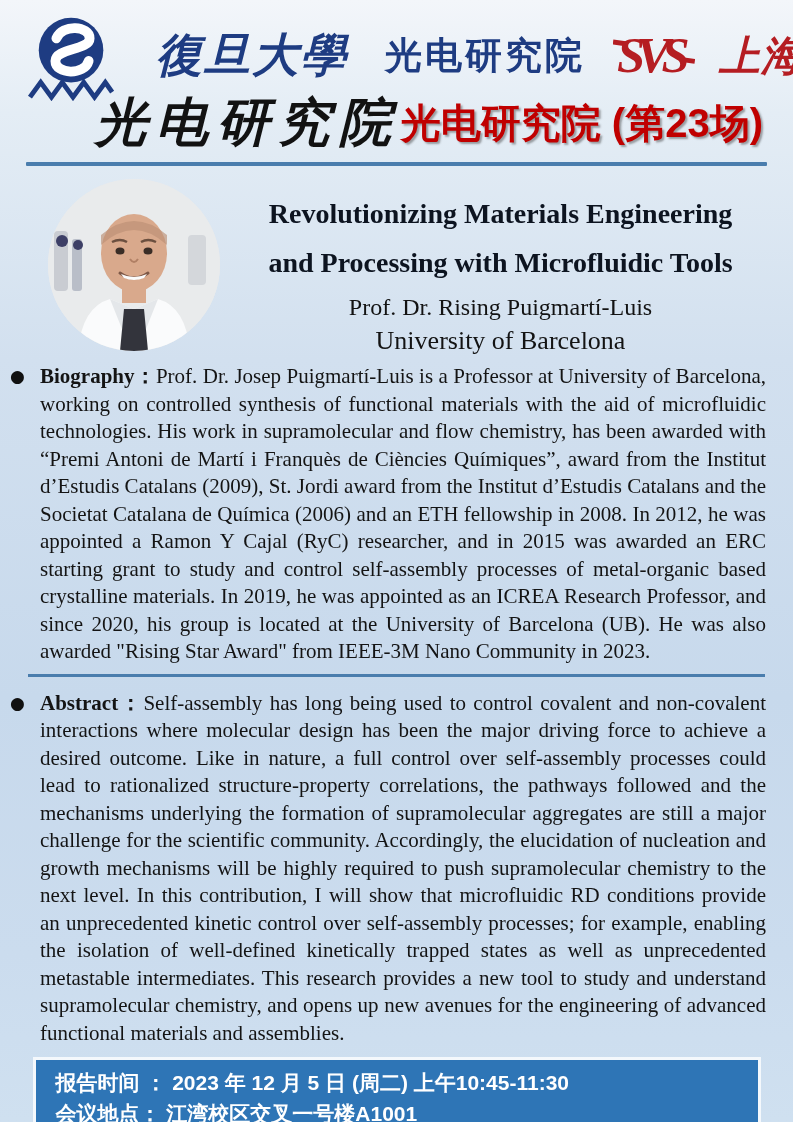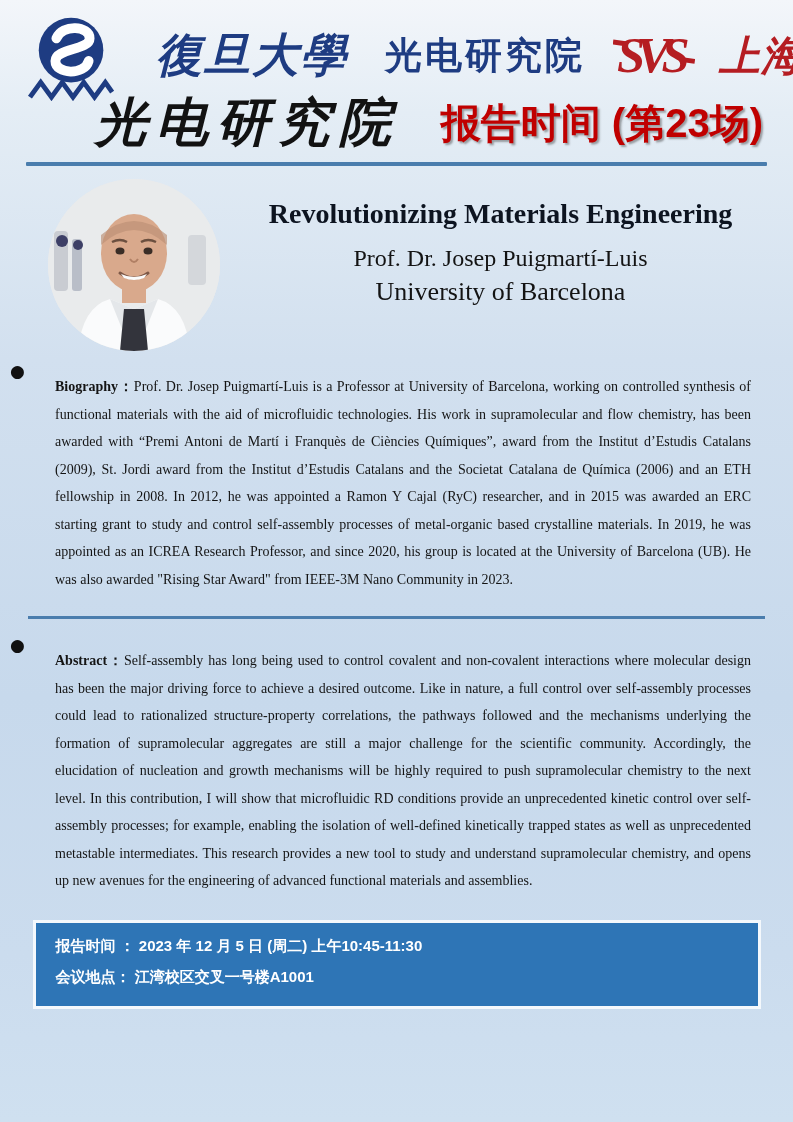--- a/index.html
+++ b/index.html
@@ -104,42 +104,42 @@
   .bullet-sec { display: flex; padding: 6px 26px 0 10px; }
   .bullet-glyph {
     width: 29px;
     flex-shrink: 0;
     font-size: 17px;
     color: #111;
     padding-top: 4px;
     font-family: "DejaVu Sans", sans-serif;
   }
   .bullet-text {
-    margin: 16px;
-    font-size: 14px;
+    margin: 1px;
+    font-size: 21px;
     line-height: 27.5px;
     color: #141414;
     text-align: justify;
   }
   .bullet-text .lbl { font-weight: bold; }
   .rule2 { height: 3px; background: #4a7dad; margin: 7px 28px 6px 28px; }
 
   
   .info-box {
     margin: 9px auto 0 auto;
     width: 728px;
     background: #2e75b6;
     border: 3px solid #f4f8fc;
     padding: 7px 14px 14px 20px;
     font-family: "Liberation Sans", sans-serif;
     color: #ffffff;
   }
   .info-line {
     font-weight: bold;
-    font-size: 15px;
+    font-size: 21px;
     line-height: 31px;
     white-space: nowrap;
   }
 </style>
 </head>
 <body>
 
 <div class="page">
 
   <div class="header-row1">
@@ -153,21 +153,21 @@
     <svg class="svs-logo" viewBox="0 0 84 80">
       <rect x="0" y="24" width="13" height="5" fill="#b51d22" transform="rotate(8 6 26)"></rect>
       <rect x="71" y="42" width="13" height="5" fill="#b51d22" transform="rotate(8 77 44)"></rect>
       <text x="4" y="56" font-family="Liberation Serif, serif" font-style="italic" font-weight="bold" font-size="52" letter-spacing="-9" fill="#b51d22">SVS</text>
     </svg>
     <div class="svs-name">上海市真空学会</div>
   </div>
 
   <div class="header-row2">
     <div class="slogan">光电研究院</div>
-    <div class="series-title">报告时间 (第23场)</div>
+    <div class="series-title">光电研究院 (第23场)</div>
   </div>
 
   <div class="rule"></div>
 
   <div class="speaker-row">
     <div class="photo">
       <svg viewBox="0 0 172 172" width="172" height="172">
         <rect x="0" y="0" width="172" height="172" fill="#e9ebec"></rect>
         <rect x="6" y="52" width="14" height="60" rx="4" fill="#c9ccd2"></rect>
         <rect x="24" y="60" width="10" height="52" rx="3" fill="#b9bec8"></rect>
@@ -185,21 +185,22 @@
         <path d="M 73 95 Q 86 101 99 95 L 96 99 Q 86 103 76 99 Z" fill="#fbfbfb"></path>
         <rect x="74" y="106" width="24" height="18" fill="#d9a98c"></rect>
         <path d="M 30 172 Q 34 128 62 120 L 86 130 L 110 120 Q 138 128 142 172 Z" fill="#fafbfc"></path>
         <path d="M 62 120 L 86 130 L 74 150 Z" fill="#e4e7ea"></path>
         <path d="M 110 120 L 86 130 L 98 150 Z" fill="#e4e7ea"></path>
         <path d="M 76 130 L 96 130 L 100 172 L 72 172 Z" fill="#33343c"></path>
       </svg>
     </div>
     <div class="title-block">
       <div class="talk-title">Revolutionizing Materials Engineering</div>
-      <div class="speaker-name">Prof. Dr. Josep Puigmartí-Luis</div>
+      <div class="talk-title">and Processing with Microfluidic Tools</div>
+      <div class="speaker-name">Prof. Dr. Rising Puigmartí-Luis</div>
       <div class="speaker-affil">University of Barcelona</div>
     </div>
   </div>
 
   <div class="bullet-sec">
     <div class="bullet-glyph">●</div>
     <p class="bullet-text"><span class="lbl">Biography：</span><span>Prof. Dr. Josep Puigmartí-Luis is a Professor at University of Barcelona, working on controlled synthesis of functional materials with the aid of microfluidic technologies. His work in supramolecular and flow chemistry, has been awarded with “Premi Antoni de Martí i Franquès de Ciències Químiques”, award from the Institut d’Estudis Catalans (2009), St. Jordi award from the Institut d’Estudis Catalans and the Societat Catalana de Química (2006) and an ETH fellowship in 2008. In 2012, he was appointed a Ramon Y Cajal (RyC) researcher, and in 2015 was awarded an ERC starting grant to study and control self-assembly processes of metal-organic based crystalline materials. In 2019, he was appointed as an ICREA Research Professor, and since 2020, his group is located at the University of Barcelona (UB). He was also awarded "Rising Star Award" from IEEE-3M Nano Community in 2023.</span></p>
   </div>
 
   <div class="rule2"></div>

